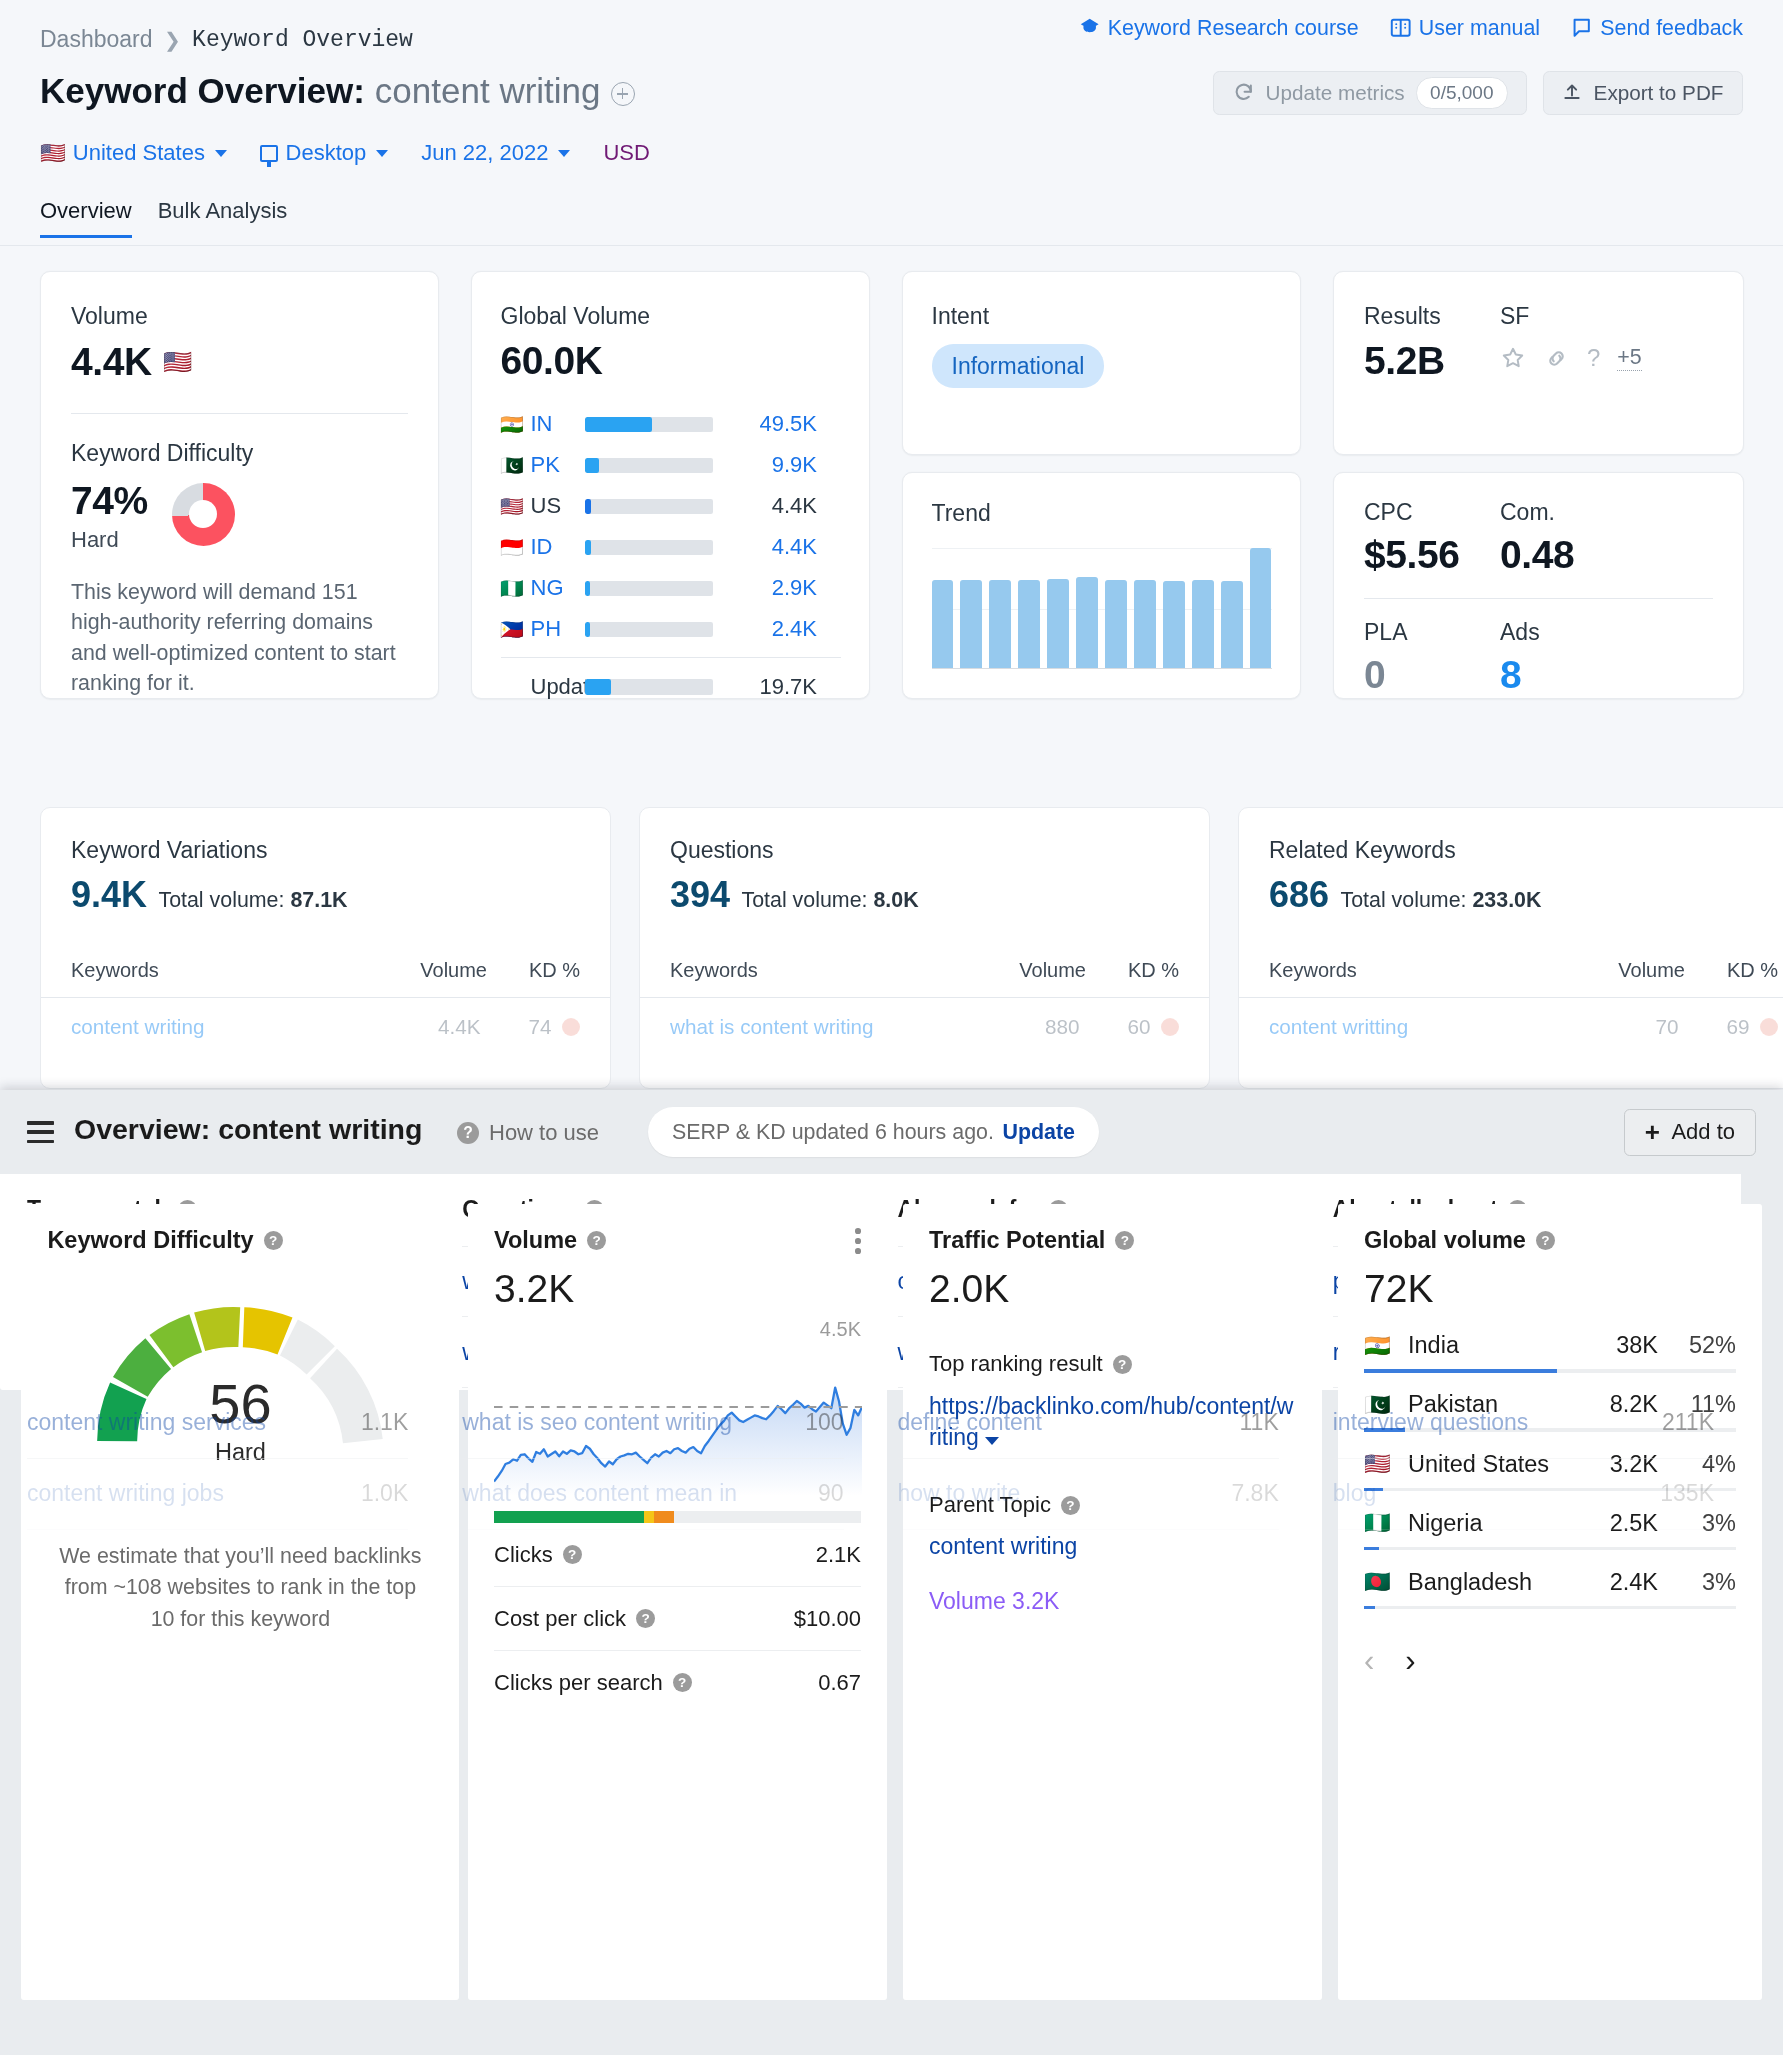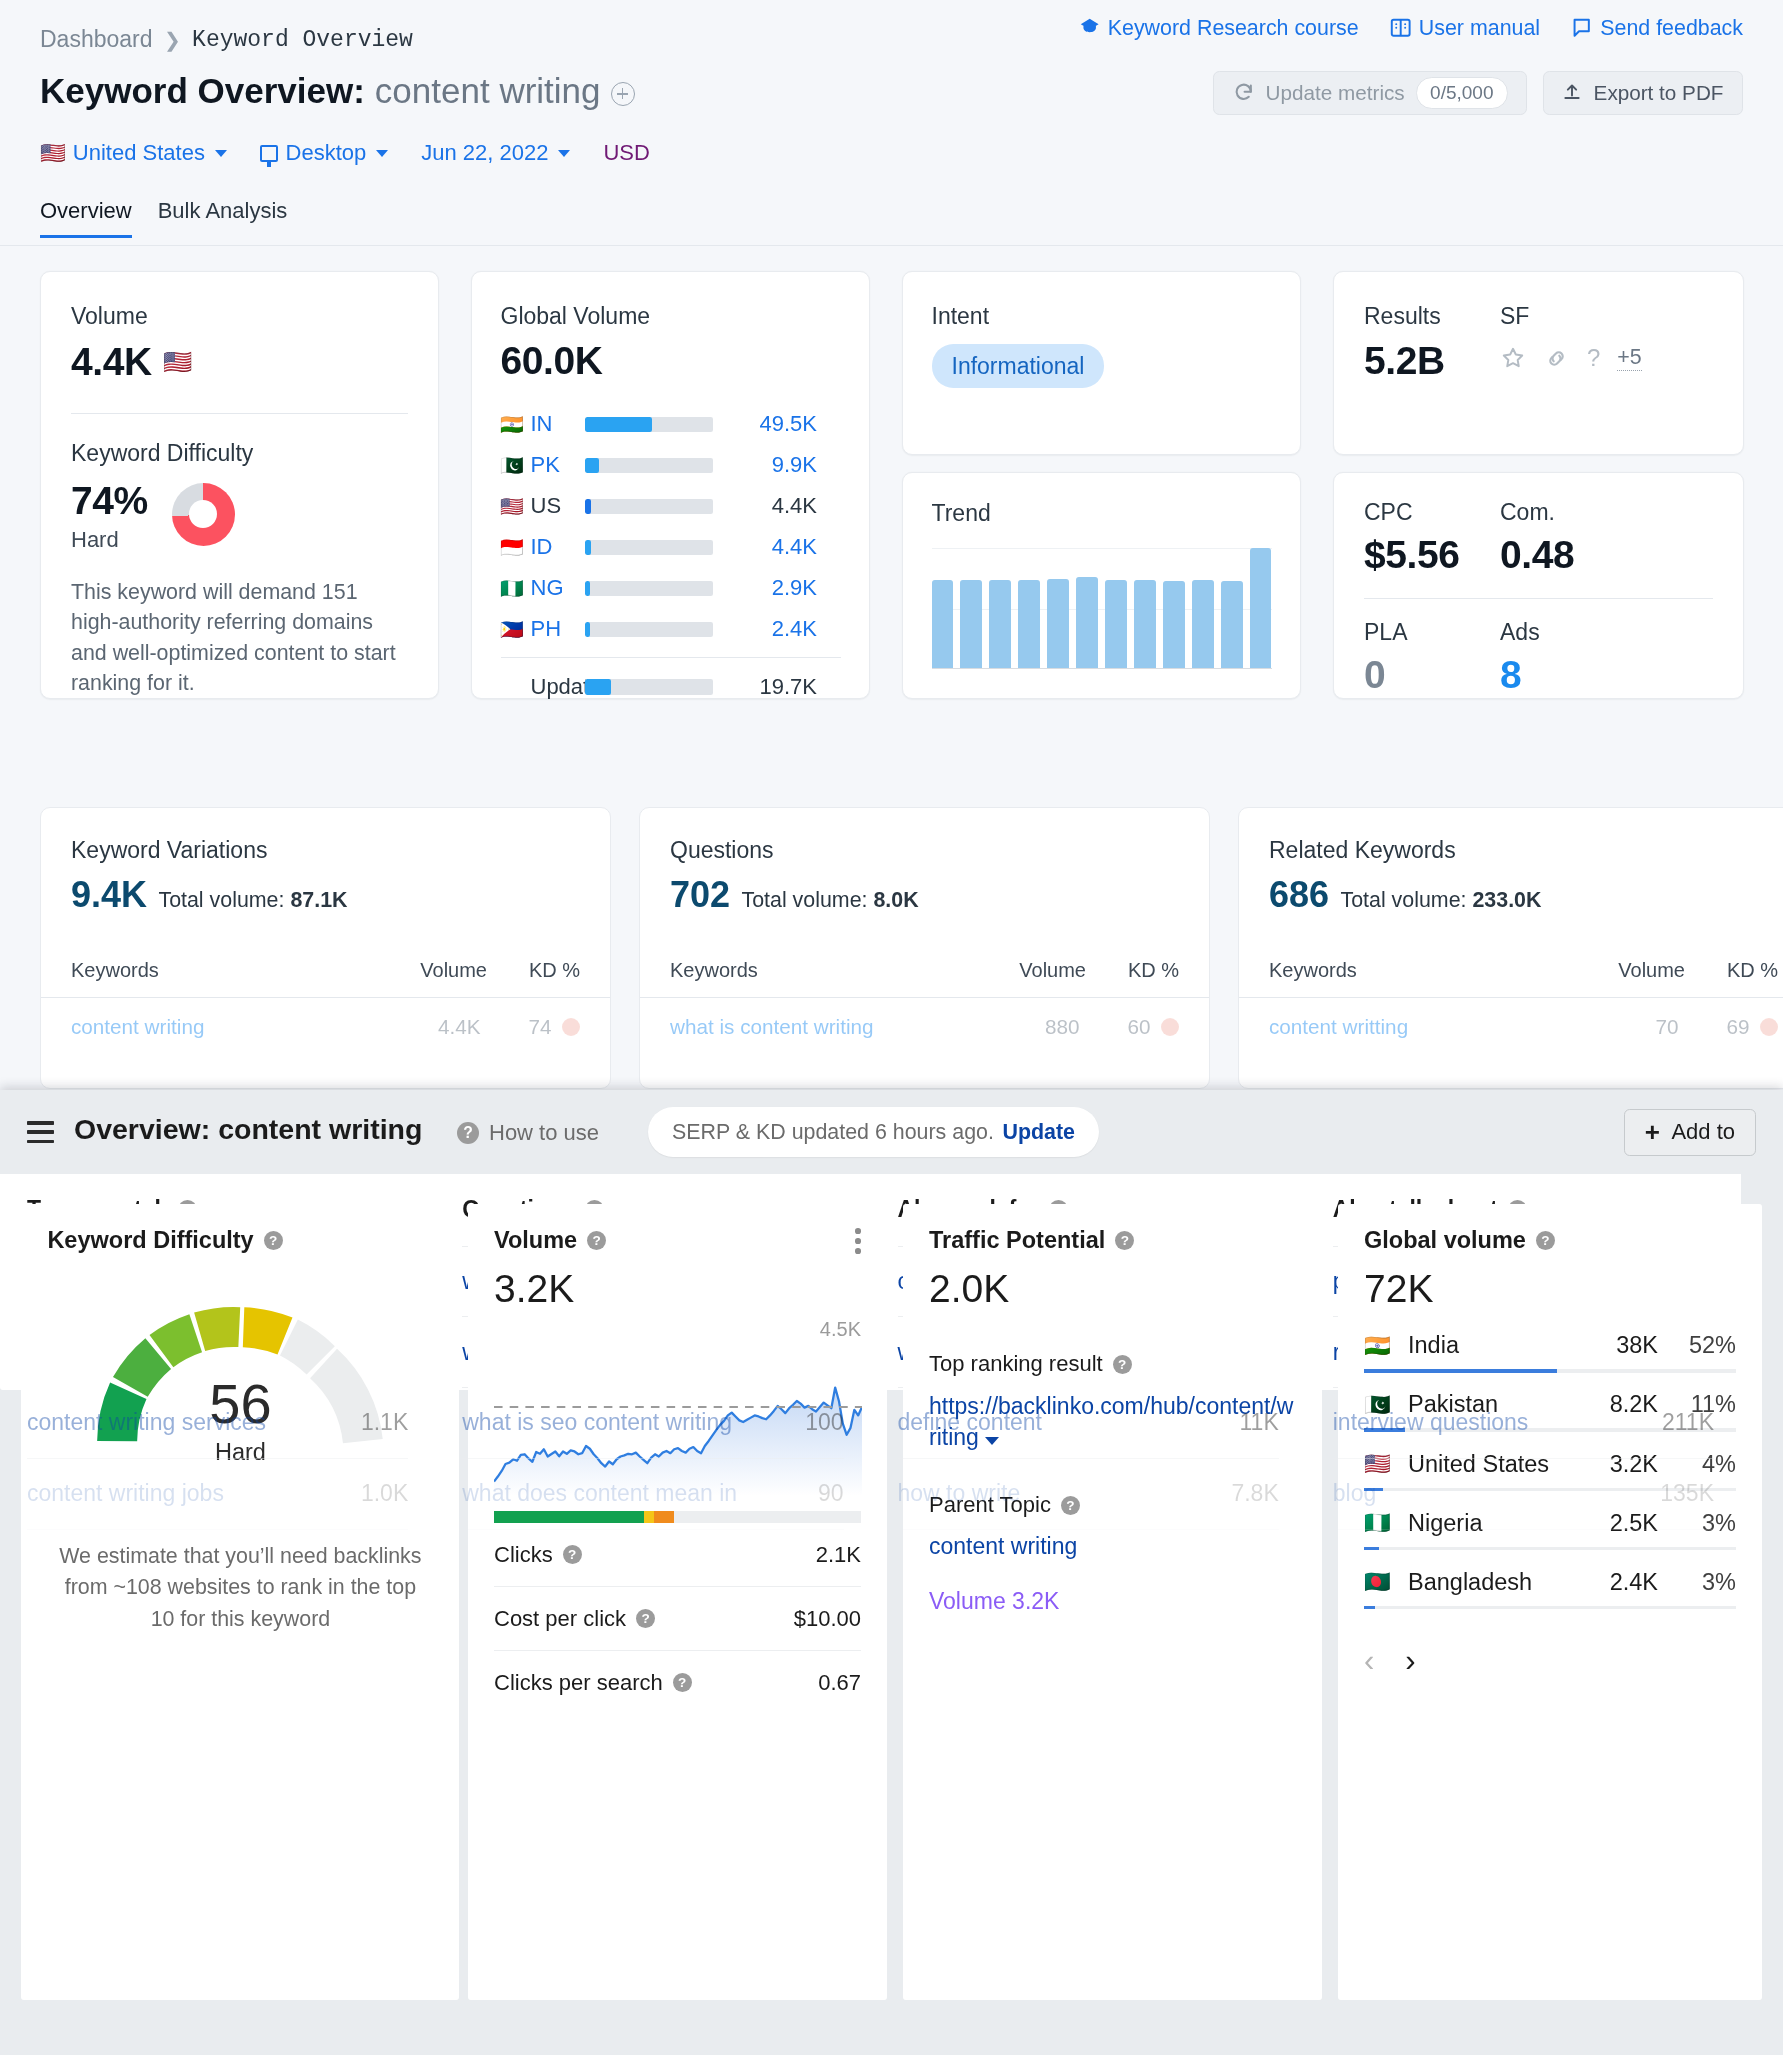--- a/index.html
+++ b/index.html
@@ -521,21 +521,21 @@
         <span class="c1">content writing</span>
         <span class="c2">4.4K</span>
         <span class="c3">74</span>
         <span class="kd-dot"></span>
       </div>
     </div>
   <div class="tbl-card" id="t2">
       <div class="pad">
         <div class="card-label">Questions</div>
         <div class="tbl-count">
-          <span class="big">702</span>
+          <span class="big">394</span>
           <span class="tv">Total volume: <b>8.0K</b></span>
         </div>
       </div>
       <div class="tbl-head">
         <span class="c1">Keywords</span>
         <span class="c2">Volume</span>
         <span class="c3">KD %</span>
       </div>
       <div class="tbl-rule"></div>
       <div class="tbl-row">

